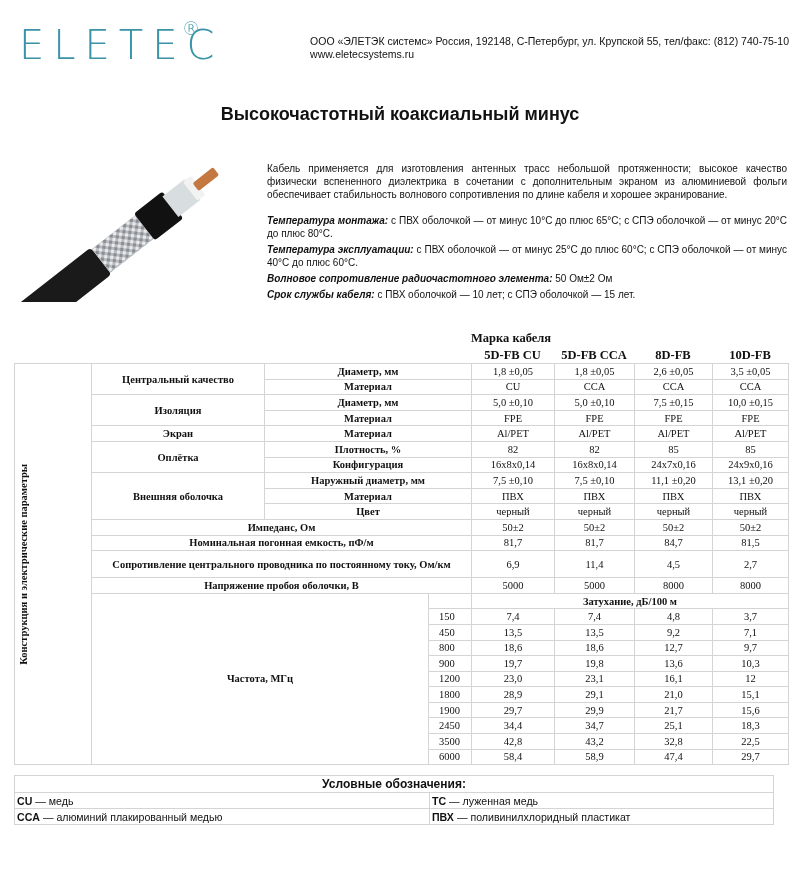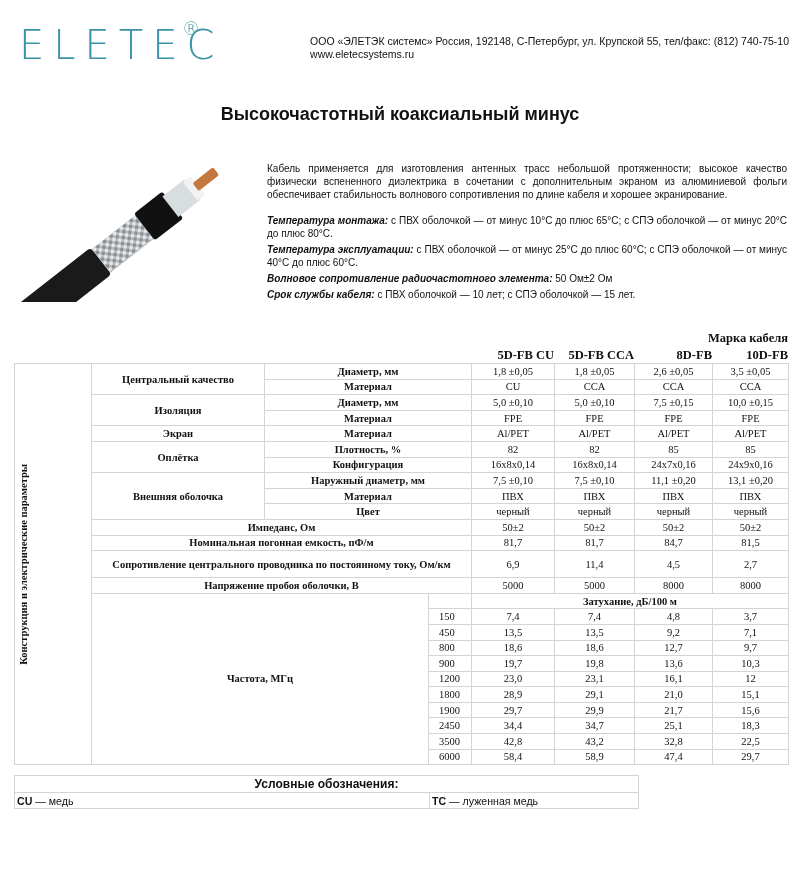--- a/index.html
+++ b/index.html
@@ -9,31 +9,31 @@
   #company { position:absolute; right:11px; top:35px; text-align:left; font-family:"Liberation Sans", sans-serif; font-size:10.5px; line-height:13px; }
   #title { position:absolute; left:0; width:800px; top:104px; text-align:center; font-family:"Liberation Sans", sans-serif; font-weight:bold; font-size:18px; }
   #photo { position:absolute; left:18px; top:152px; width:240px; height:150px; }
   #desc { position:absolute; left:267px; top:162px; width:520px; font-family:"Liberation Sans", sans-serif; font-size:10px; line-height:13px; text-align:justify; }
   #desc p { margin:0; }
   #desc .specs { margin-top:13px; }
   #desc .specs p { margin-bottom:3px; }
   #desc b { font-style:italic; }
 
   #brand-head { position:absolute; left:471px; top:331px; width:317px; font-family:"Liberation Serif", serif; font-weight:bold; font-size:12.5px; }
-  #brand-head .ttl { text-align:right; height:14px; }
+  #brand-head .ttl { text-align:left; height:14px; }
   #brand-head .cols { display:flex; margin-top:3px; }
-  #brand-head .cols div { text-align:right; }
+  #brand-head .cols div { text-align:center; }
 
   table.spec { position:absolute; left:14px; top:363px; border-collapse:collapse; font-family:"Liberation Serif", serif; font-size:10.5px; table-layout:fixed; }
   table.spec td { border:1px solid #d4d4d4; padding:0 2px; text-align:center; height:14.6px; line-height:13px; }
   table.spec td.b { font-weight:bold; }
   table.spec td.freq { text-align:left; padding-left:10px; }
   .vert { writing-mode:vertical-rl; transform:rotate(180deg); font-weight:bold; font-size:10.5px; white-space:nowrap; }
 
-  table.legend { position:absolute; left:14px; top:775px; width:625px; border-collapse:collapse; font-family:"Liberation Sans", sans-serif; font-size:10.6px; }
+  table.legend { position:absolute; left:14px; top:775px; width:760px; border-collapse:collapse; font-family:"Liberation Sans", sans-serif; font-size:10.6px; }
   table.legend td { border:1px solid #d4d4d4; height:15px; padding:0 2px; }
   table.legend td.h { text-align:center; font-weight:bold; font-size:12px; height:16px; }
 </style>
 </head>
 <body>
 
 <div id="logo"><span>ELETEC</span><span class="reg">®</span></div>
 
 <div id="company">
   <div>ООО «ЭЛЕТЭК системс»  Россия, 192148, С-Петербург, ул. Крупской 55, тел/факс: (812) 740-75-10</div>
@@ -278,14 +278,18 @@
 
 <table class="legend">
   <tbody>
       <tr>
         <td colspan="2" class="h">Условные обозначения:</td>
       </tr>
   <tr>
     <td style="width:410px"><b>CU</b><span> — медь</span></td>
     <td><b>TC</b><span> — луженная медь</span></td>
   </tr>
+  <tr>
+    <td><b>CCA</b><span> — алюминий плакированный медью</span></td>
+    <td><b>ПВХ</b><span> — поливинилхлоридный пластикат</span></td>
+  </tr>
 </tbody>
   </table>
 
 </body></html>

